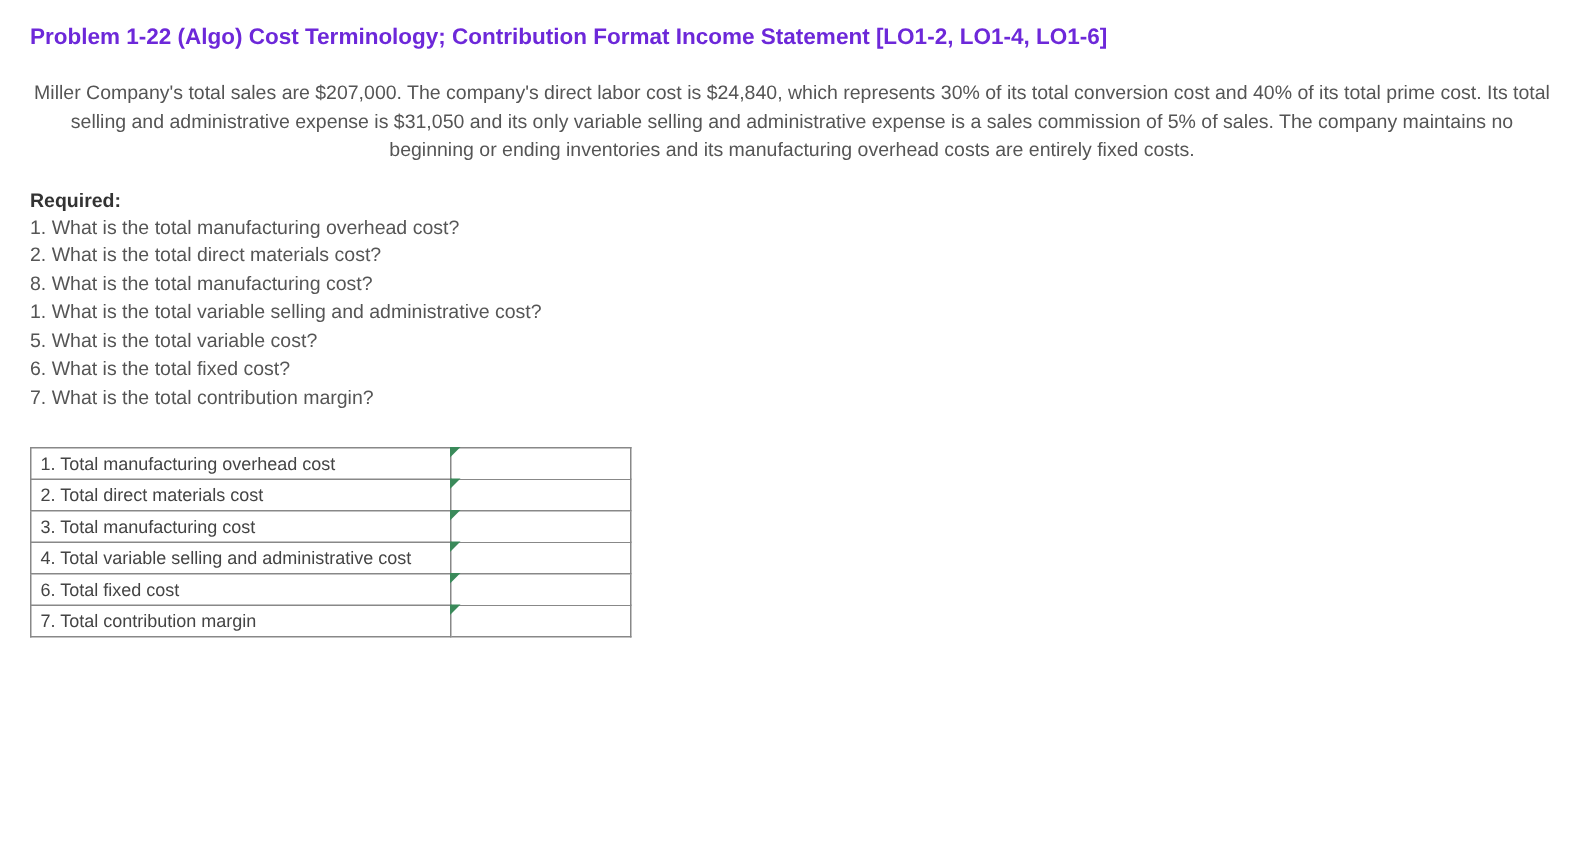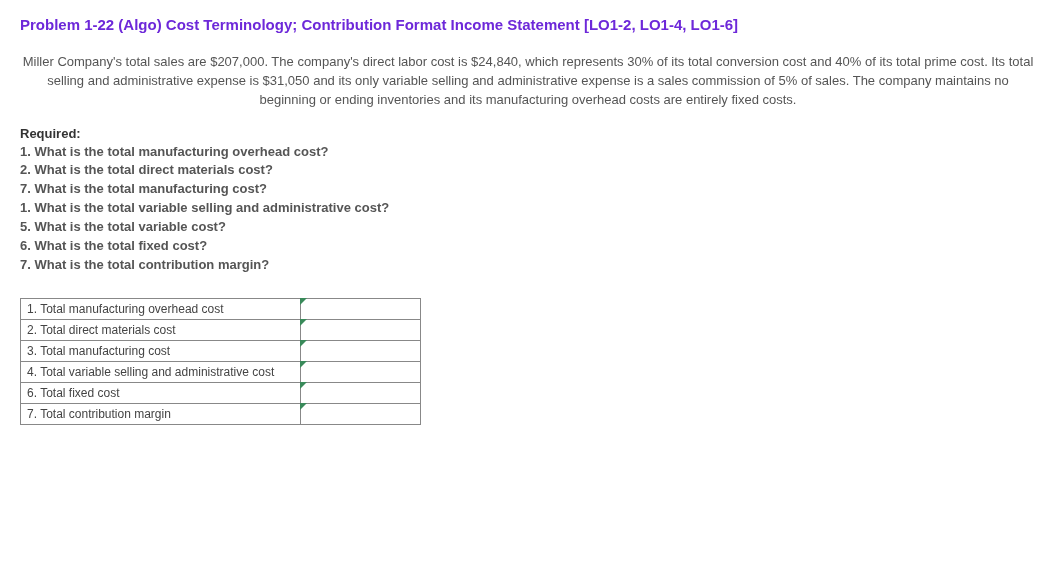--- a/index.html
+++ b/index.html
@@ -31,21 +31,20 @@
       font-weight: bold;
       color: #333;
       margin-bottom: 2px;
     }
     .questions {
       margin-bottom: 24px;
     }
     .questions div {
       line-height: 1.45;
       color: #555;
-      font-weight: bold;
     }
     .answer-table {
       border-collapse: collapse;
       font-size: 12px;
     }
     .answer-table td {
       border: 1px solid #888;
       padding: 3px 6px;
       height: 20px;
       vertical-align: middle;
@@ -86,21 +85,21 @@
 
 <div class="title">Problem 1-22 (Algo) Cost Terminology; Contribution Format Income Statement [LO1-2, LO1-4, LO1-6]</div>
 
 <div class="description">Miller Company's total sales are $207,000. The company's direct labor cost is $24,840, which represents 30% of its total conversion cost and 40% of its total prime cost. Its total selling and administrative expense is $31,050 and its only variable selling and administrative expense is a sales commission of 5% of sales. The company maintains no beginning or ending inventories and its manufacturing overhead costs are entirely fixed costs.</div>
 
 <div class="required-label">Required:</div>
 
 <div class="questions">
   <div>1. What is the total manufacturing overhead cost?</div>
   <div>2. What is the total direct materials cost?</div>
-  <div>7. What is the total manufacturing cost?</div>
+  <div>8. What is the total manufacturing cost?</div>
   <div>1. What is the total variable selling and administrative cost?</div>
   <div>5. What is the total variable cost?</div>
   <div>6. What is the total fixed cost?</div>
   <div>7. What is the total contribution margin?</div>
 </div>
 
 <table class="answer-table">
   <tbody>
     <tr>
       <td class="label-cell">1. Total manufacturing overhead cost</td>

